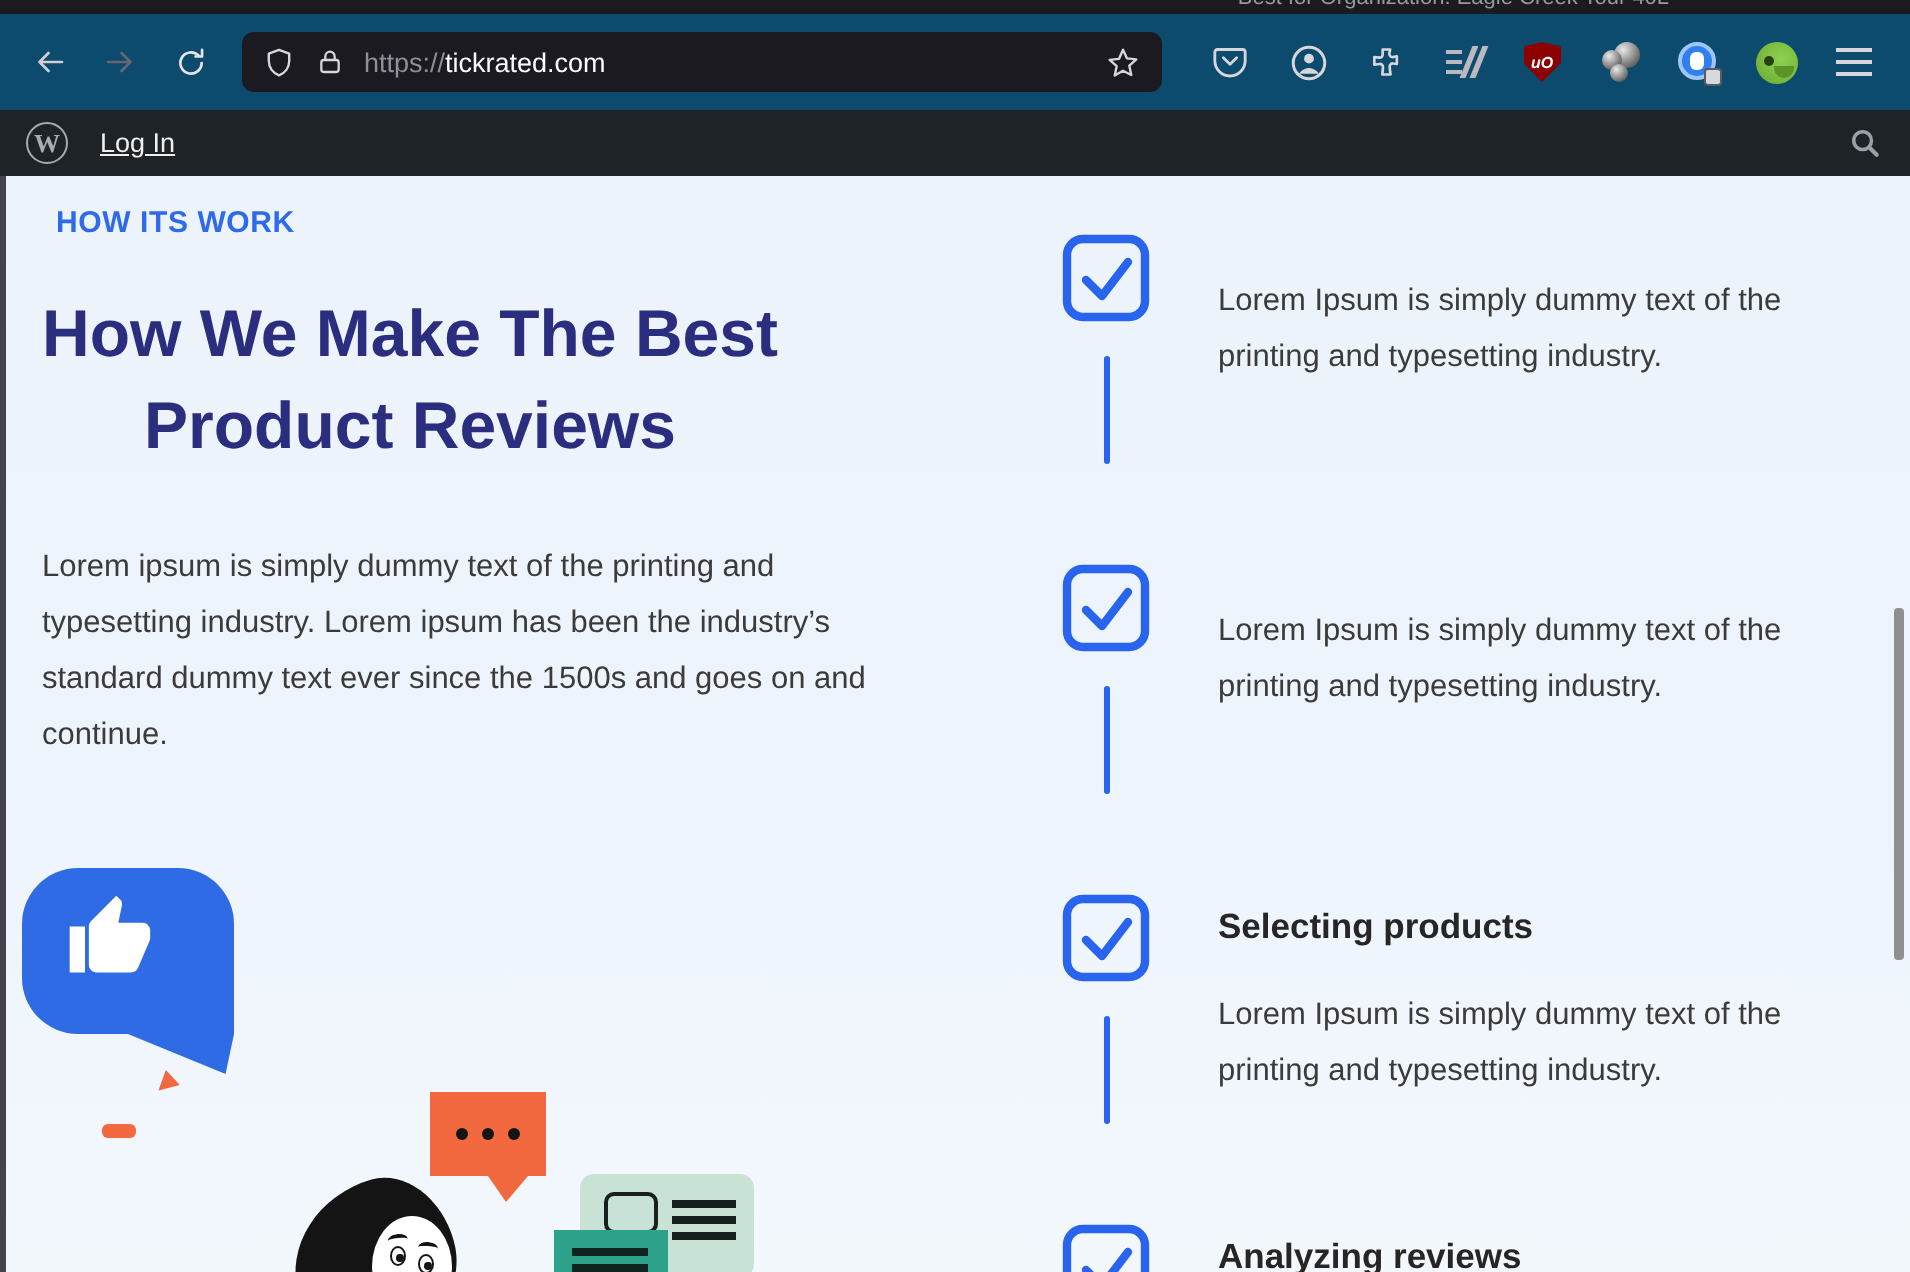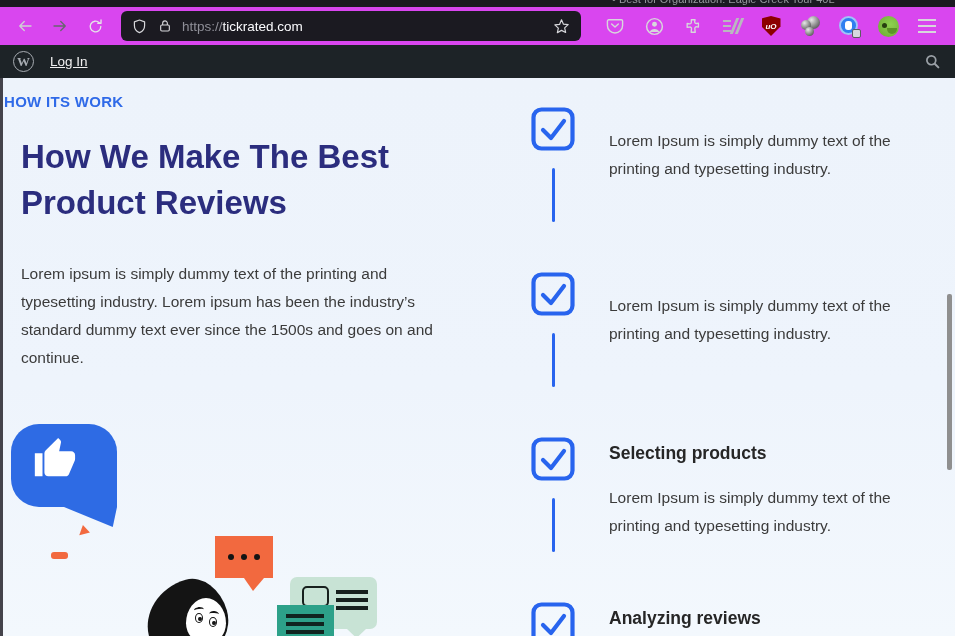--- a/index.html
+++ b/index.html
@@ -7,21 +7,21 @@
     font-family:"Liberation Sans", sans-serif; }
 
   .window { position:relative; width:955px; height:636px; }
 
   
   .top-sliver { position:relative; height:7px; background:#1b1a21; overflow:hidden; }
   .top-sliver span { position:absolute; left:612px; top:-7px; font-size:11px; color:#96999e;
     text-decoration:line-through; white-space:nowrap; }
 
   
-  .toolbar { height:38px; background:#d946ef; display:flex; align-items:center; padding:0 10px; }
+  .toolbar { height:48px; background:#0c4a6e; display:flex; align-items:center; padding:0 10px; }
   .tb-btn { width:30px; height:28px; display:flex; align-items:center; justify-content:center;
     border-radius:4px; flex:0 0 auto; margin-right:5px; cursor:pointer; }
   .tb-btn svg { display:block; }
 
   .url-bar { width:460px; height:30px; background:#1b1a21; border-radius:6px; display:flex;
     align-items:center; padding:0 10px; margin-left:6px; flex:0 0 auto; }
   .url-bar .sep { width:9px; }
   .url-text { font-size:13.5px; margin-left:9px; white-space:nowrap; }
   .url-scheme { color:#8f8f98; }
   .url-domain { color:#fbfbfe; }
@@ -72,24 +72,24 @@
     color:#a7acb2; display:flex; align-items:center; justify-content:center;
     font-family:"Liberation Serif", serif; font-size:13px; font-weight:bold; cursor:pointer; }
   .wp-login { margin-left:16px; color:#f0f0f1; font-size:13.5px; cursor:pointer;text-decoration:underline; }
   .wp-search { margin-left:auto; cursor:pointer; display:flex; }
 
   
   .content { position:relative; height:558px; overflow:hidden;
     background:linear-gradient(180deg,#edf3fb 0%,#eef4fc 55%,#f3f8fd 100%); }
   .edge-strip { position:absolute; left:0; top:0; bottom:0; width:3px; background:#44434b; }
 
-  .eyebrow { position:absolute; left:4px; top:15px; font-size:15px; font-weight:bold;
+  .eyebrow { position:absolute; left:28px; top:15px; font-size:15px; font-weight:bold;
     color:#2f6ae8; letter-spacing:.3px; }
   .headline { position:absolute; left:21px; top:56px; font-size:33px; font-weight:bold;
-    color:#2b2d7e; line-height:46px; }
+    color:#2b2d7e; line-height:46px;text-align:center; }
   .intro { position:absolute; left:21px; top:182px; width:436px; font-size:15.5px;
     line-height:28px; color:#3b3b3b; }
 
   
   .step { position:absolute; left:531px; display:flex; gap:34px; }
   .step-icon-col { width:44px; display:flex; flex-direction:column; align-items:center; }
   .step-connector { width:3px; height:54px; background:#2864ee; border-radius:2px; margin-top:17px; }
   .step-title { font-size:17.5px; font-weight:bold; color:#262626; margin-top:6px; }
   .step-desc { margin-top:20px; width:310px; font-size:15.5px; line-height:28px; color:#3b3b3b; }
 

